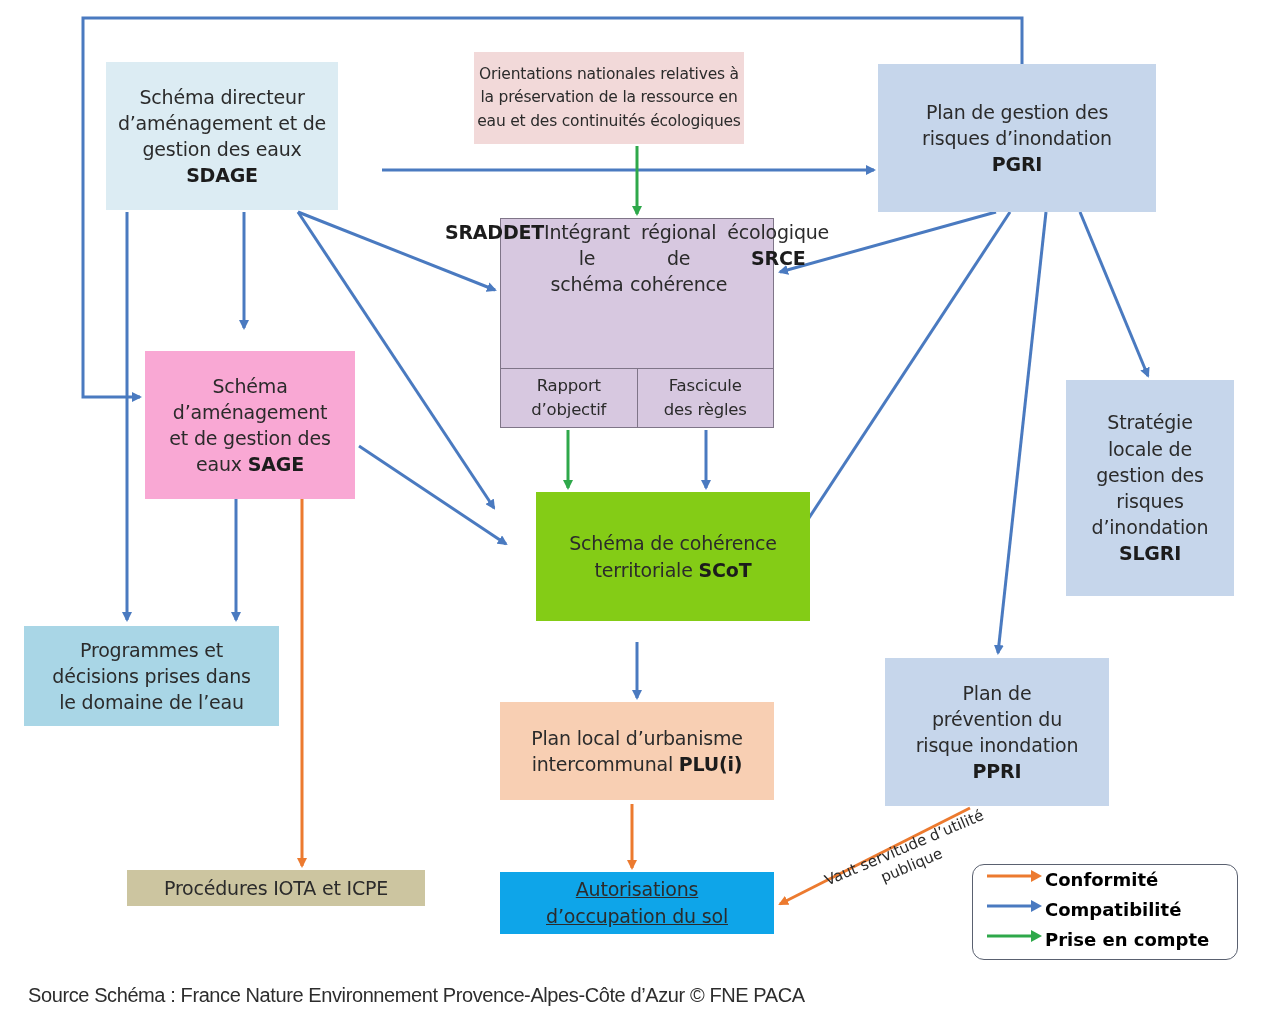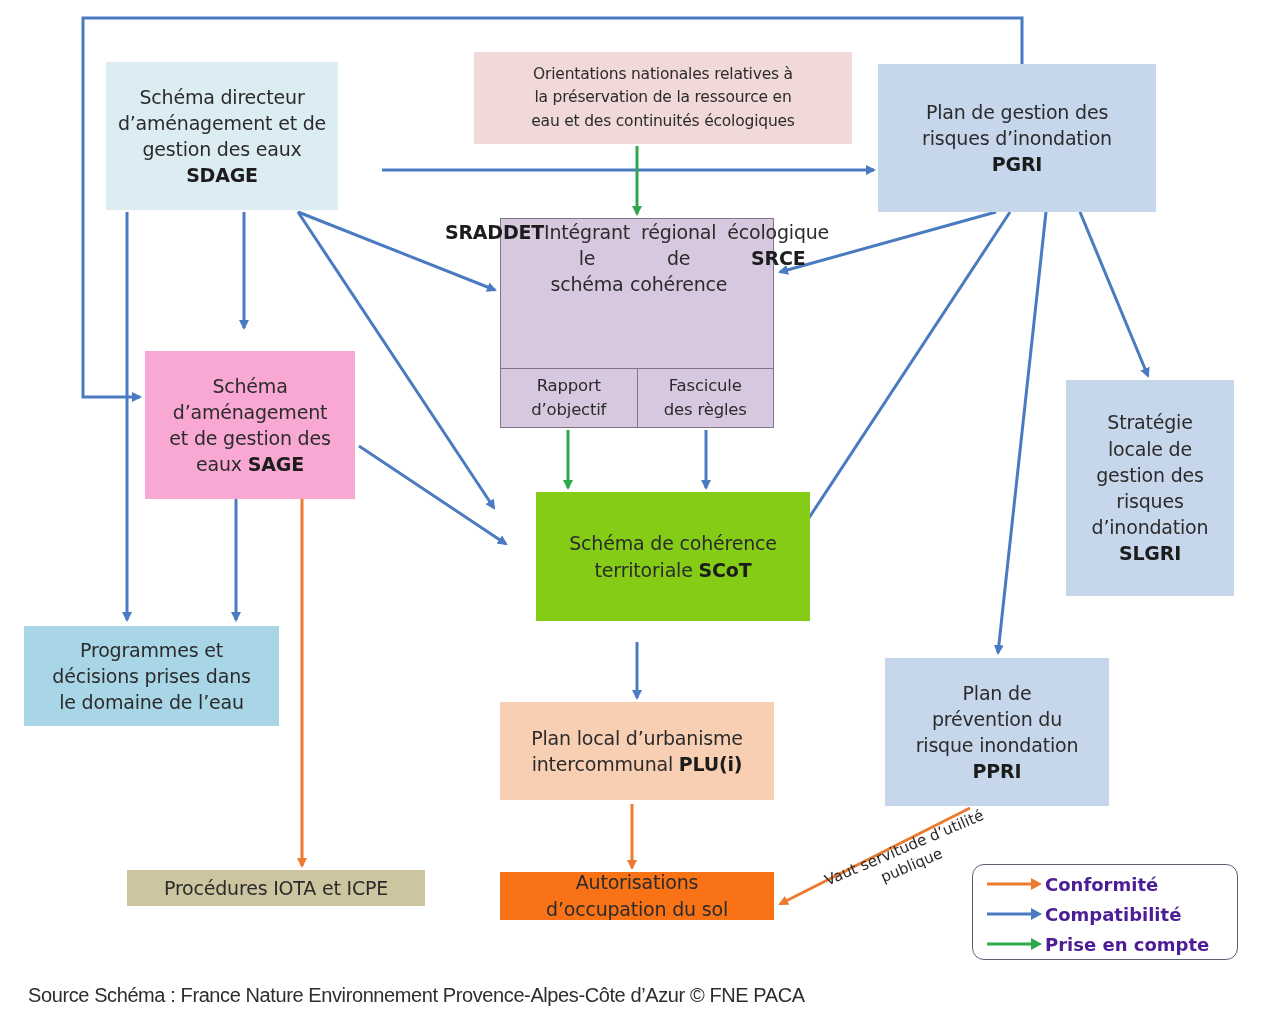--- a/index.html
+++ b/index.html
@@ -10,41 +10,41 @@
     color: #2b2b2b;
   }
   .box {
     position: absolute; box-sizing: border-box;
     display: flex; flex-direction: column; align-items: center; justify-content: center;
     text-align: center; line-height: 1.38; font-size: 19px; letter-spacing: -0.2px;
   }
   .box b { font-weight: bold; color: #1c1c1c; }
   .line { display: block; }
   #sdage  { left: 106px; top: 62px;  width: 232px; height: 148px; background: #dcecf3; }
-  #orient { left: 474px; top: 52px;  width: 378px; height: 92px;  background: #f2d9d9; font-size: 15.5px; line-height: 1.5; }
+  #orient { left: 474px; top: 52px;  width: 270px; height: 92px;  background: #f2d9d9; font-size: 15.5px; line-height: 1.5; }
   #pgri   { left: 878px; top: 64px;  width: 278px; height: 148px; background: #c6d6eb; }
   #sraddet{ left: 500px; top: 218px; width: 274px; height: 210px; background: #d7c8e0; border: 1.5px solid #7f7588; justify-content: flex-start; }
   #sraddet .top { height: 150px; display:flex; flex-direction:row; justify-content:center; width:100%; }
   #sraddet .bottom { display: flex; width: 100%; height: 58px; border-top: 1.5px solid #7f7588; }
   #sraddet .cell { flex: 1; display: flex; flex-direction: column; justify-content: center; font-size: 16.5px; line-height: 1.45; }
   #sraddet .cell + .cell { border-left: 1.5px solid #7f7588; }
   #sage   { left: 145px; top: 351px; width: 210px; height: 148px; background: #f9a8d4; }
   #slgri  { left: 1066px; top: 380px; width: 168px; height: 216px; background: #c6d6eb; }
   #prog   { left: 24px;  top: 626px; width: 255px; height: 100px; background: #a9d6e6; }
   #scot   { left: 500px; top: 492px; width: 274px; height: 129px; background: #84cc16; margin-left: 36px; }
   #plu    { left: 500px; top: 702px; width: 274px; height: 98px;  background: #f8cfb3; }
   #ppri   { left: 885px; top: 658px; width: 224px; height: 148px; background: #c6d6eb; }
   #iota   { left: 127px; top: 870px; width: 298px; height: 36px;  background: #ccc5a0; }
-  #autor  { left: 500px; top: 872px; width: 274px; height: 48px;  background: #f97316; line-height:1.4; }
+  #autor  { left: 500px; top: 872px; width: 274px; height: 62px;  background: #0ea5e9; line-height:1.4;text-decoration:underline; }
   #legend {
     position: absolute; left: 972px; top: 864px; width: 266px; height: 96px;
     border: 1.5px solid #5a6170; border-radius: 12px; box-sizing: border-box;
     padding: 4px 0 0 12px;
   }
-  .legend-item { display: flex; align-items: center; height: 30px; font-weight: bold; font-size: 18px; color: #4c1d95; }
+  .legend-item { display: flex; height: 30px; font-weight: bold; font-size: 18px; color: #000000; }
   .legend-item svg { width: 58px; height: 14px; margin-right: 2px; }
   #servitude {
     position: absolute; left: 808px; top: 838px; width: 200px;
     transform: rotate(-23deg); transform-origin: center;
     text-align: center; font-size: 15px; line-height: 1.25; color: #2b2b2b;
   }
   #source {
     position: absolute; left: 28px; top: 984px; font-size: 20px; color: #2d2d2d;
     font-family: "Liberation Sans", sans-serif; letter-spacing: -0.4px;
   }

